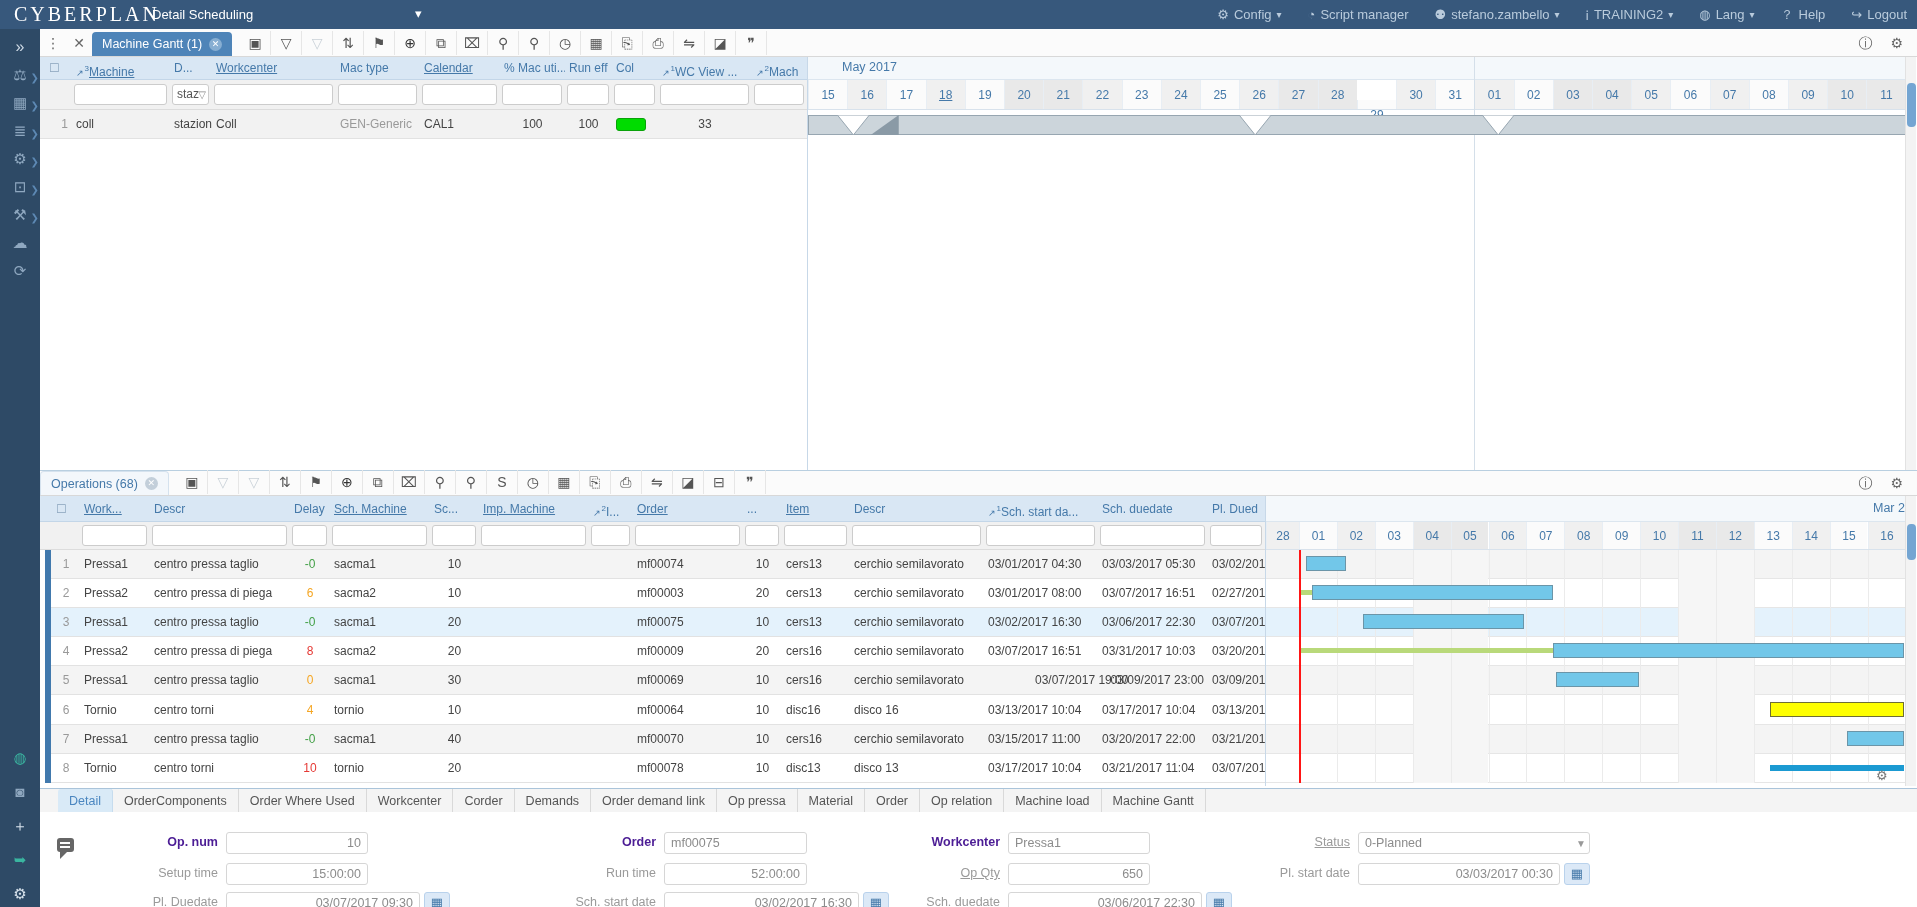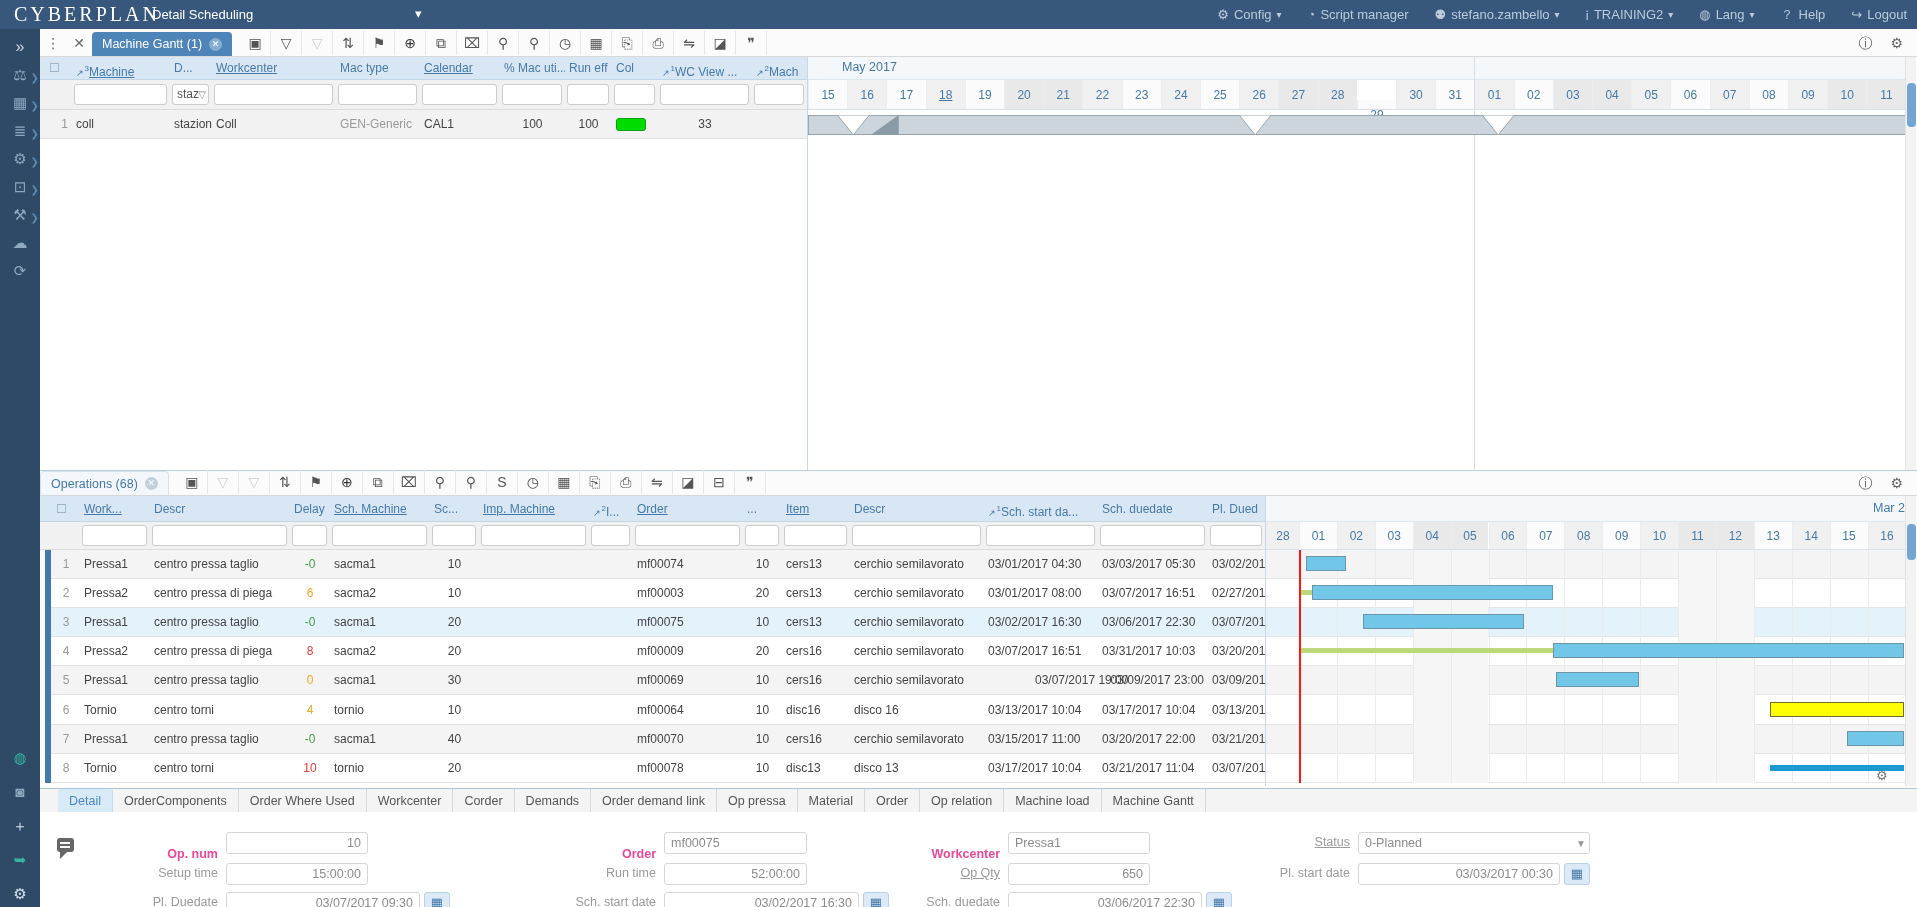--- a/index.html
+++ b/index.html
@@ -66,21 +66,21 @@
   .thinline{position:absolute;height:6px;background:#1b9ad2;z-index:4;}
   .redline{position:absolute;width:2px;background:#ff1515;z-index:6;}
   .sumband{position:absolute;background:#ccd5db;border:1px solid #97a6b1;z-index:3;}
   
   .tabbar{position:absolute;left:40px;top:788px;width:1877px;height:24px;background:#f4f4f4;border-top:1px solid #aac4da;display:flex;align-items:center;padding-left:18px;}
   .btab{padding:0 11px;height:24px;line-height:24px;color:#555;font-size:12.5px;border-right:1px solid #d9d9d9;cursor:pointer;white-space:nowrap;}
   .btab.active{background:#d9eaf7;color:#4a86c0;border-radius:3px 3px 0 0;border-right:1px solid #c6dcee;}
   
   .formarea{position:absolute;left:40px;top:812px;width:1877px;height:95px;background:#fff;}
   .flabel{position:absolute;text-align:right;color:#9a9a9a;font-size:12.5px;white-space:nowrap;}
-  .flabel.bold{color:#ec4899;font-weight:bold;margin-top:12px;}
+  .flabel.bold{color:#4c1d95;font-weight:bold;}
   .flabel.link{text-decoration:underline;}
   .fvalue{position:absolute;height:22px;border:1px solid #d6d6d6;border-radius:3px;background:#fff;color:#8c8c8c;font-size:12.5px;padding:0 6px;line-height:20px;overflow:hidden;white-space:nowrap;}
   .fvalue.r{text-align:right;}
   .calbtn{position:absolute;width:26px;height:22px;background:#dce9f7;border:1px solid #b9d2ec;border-radius:3px;color:#4579a9;text-align:center;line-height:20px;font-size:13px;cursor:pointer;}
   .selcaret{position:absolute;color:#999;font-size:10px;cursor:pointer;}
   .bubble{position:absolute;left:57px;top:838px;width:17px;height:14px;background:#666;border-radius:3px;cursor:pointer;}
   .bubble:after{content:"";position:absolute;left:3px;top:13px;border:4px solid transparent;border-top-color:#666;border-left-color:#666;}
   .bubble:before{content:"";position:absolute;left:3px;top:4px;width:10px;height:2px;background:#fff;box-shadow:0 4px 0 #fff;}
   
   .vtrack{position:absolute;width:11px;background:#f3f3f3;border-left:1px solid #e2e2e2;}

